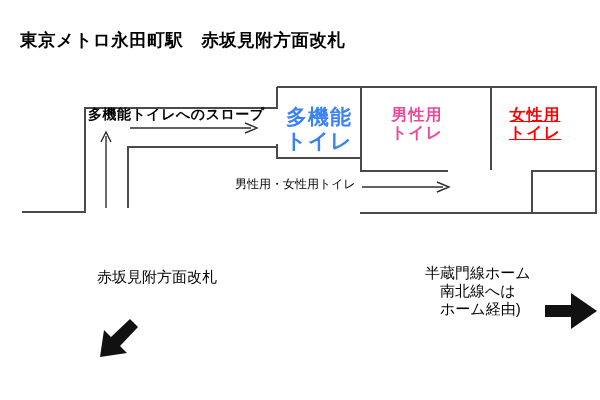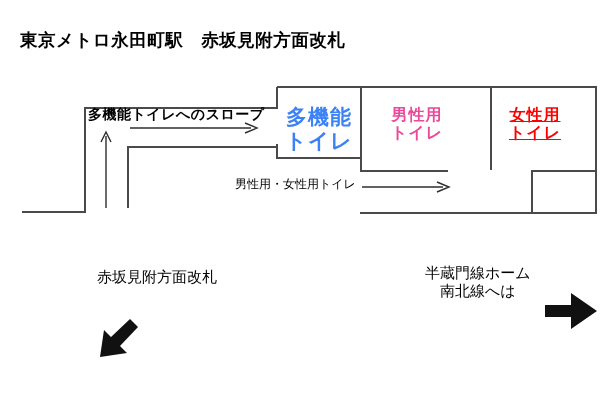--- a/index.html
+++ b/index.html
@@ -87,13 +87,14 @@
   <span class="line">男性用・女性用トイレ</span>
 </div>
 
 <div class="abs" id="gate-label">
   <span class="line">赤坂見附方面改札</span>
 </div>
 
 <div class="abs" id="platform-label">
   <span class="line">半蔵門線ホーム</span>
   <span class="line">　南北線へは</span>
+  <span class="line">　ホーム経由)</span>
 </div>
 
 </body></html>

